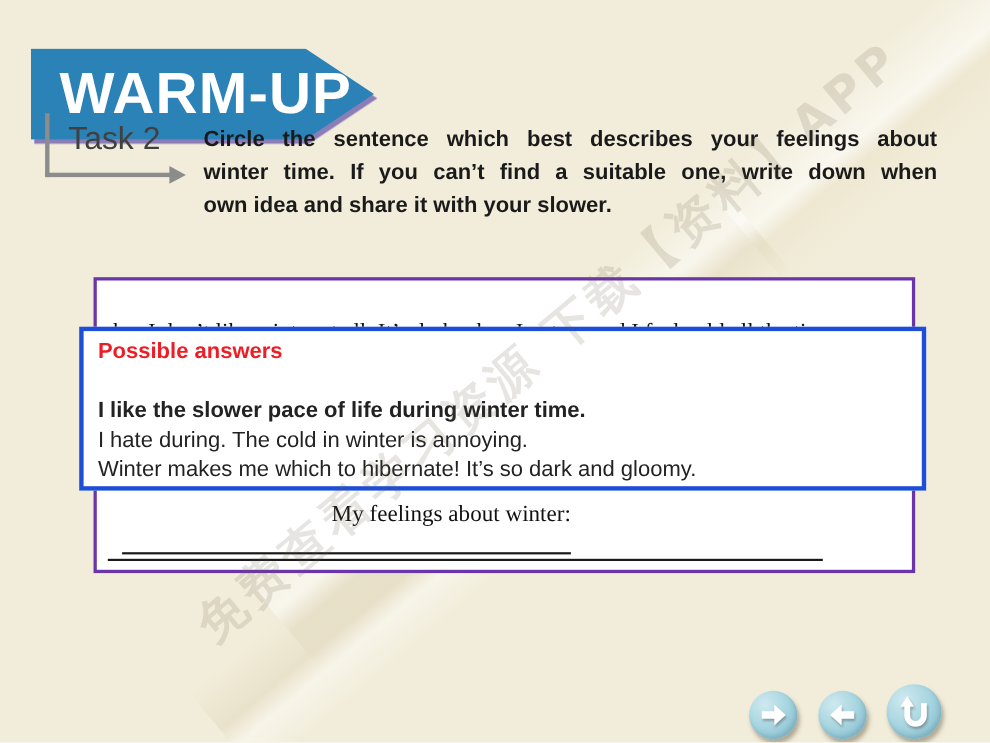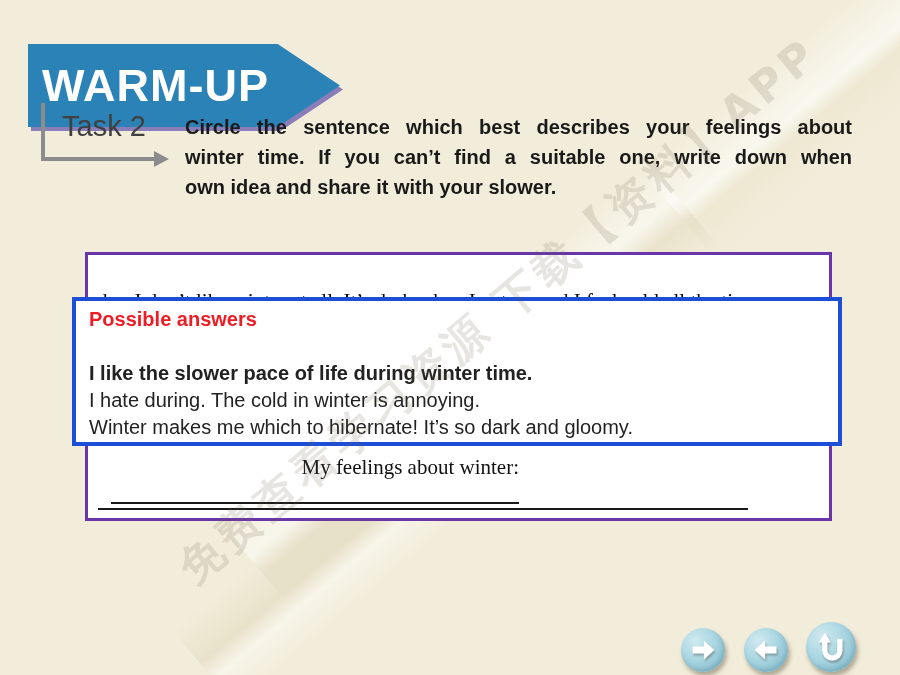--- a/index.html
+++ b/index.html
@@ -20,22 +20,22 @@
   
   .banner{
     position:absolute; left:14px; top:22px; width:312px; height:83px;
     background:#2b82b6;
     clip-path:polygon(0 0, 80% 0, 100% 50%, 80% 100%, 0 100%);
     display:flex; align-items:center;
   }
   .banner-wrap{position:absolute; left:14px; top:22px; width:312px; height:83px;
     filter:drop-shadow(3px 4px 0 #8a7db8);}
   .banner-label{
-    color:#ffffff; font-weight:bold; font-size:45px; letter-spacing:1px;
-    padding-left:14px; line-height:83px; white-space:nowrap;
+    color:#ffffff; font-weight:bold; font-size:53px; letter-spacing:1px;
+    padding-left:26px; line-height:83px; white-space:nowrap;
   }
   
   .conn-v{position:absolute; left:41px; top:103px; width:4px; height:58px; background:#8c8c8c;}
   .conn-h{position:absolute; left:41px; top:157px; width:115px; height:4px; background:#8c8c8c;}
   .conn-head{position:absolute; left:154px; top:151px; width:0; height:0;
     border-top:8px solid transparent; border-bottom:8px solid transparent; border-left:15px solid #8c8c8c;}
 
   .task-label{position:absolute; left:62px; top:110px; font-size:29px; font-weight:normal; color:#404040;}
 
   .instruction{position:absolute; left:185px; top:112px; width:667px;

